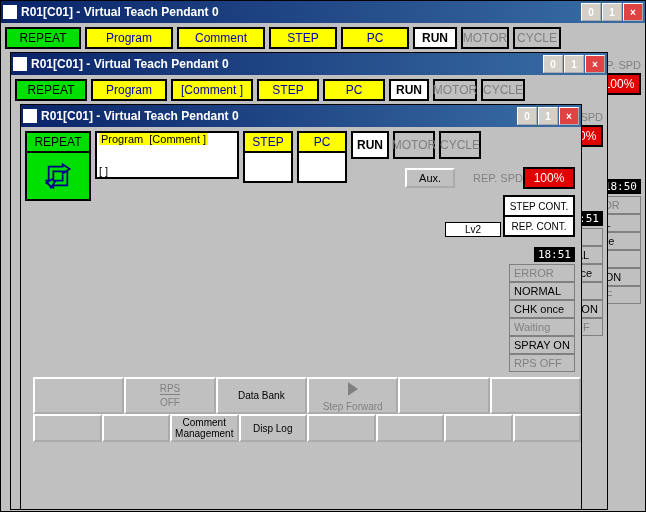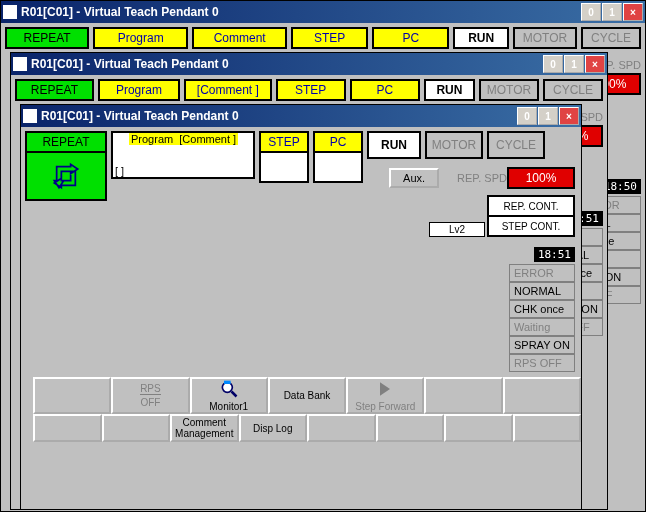--- a/index.html
+++ b/index.html
@@ -4,32 +4,32 @@
 <style>
 body{margin:0;font-family:"MS Sans Serif",sans-serif;font-size:11px;background:#0a246a;width:646px;height:512px;overflow:hidden;position:relative}
 .win{position:absolute;background:#c0c0c0;border:1px solid #000}
 .tbar{height:22px;background:linear-gradient(90deg,#0a246a,#3a6ea5);display:flex;align-items:center;padding:0 2px;color:#fff;font-weight:bold;font-size:12px}
 .tico{width:14px;height:14px;background:#fff;margin-right:4px;display:inline-block}
 .tbtns{margin-left:auto;display:flex;gap:1px}
 .tbtn{width:18px;height:16px;background:#d4d0c8;border:1px outset #fff;display:flex;align-items:center;justify-content:center;font-size:10px;font-family:Marlett,sans-serif}
 .tbtn.cl{background:#e04343;color:#fff;font-weight:bold;font-family:Arial}
 .bdy{position:relative;background:#c0c0c0}
 .hdr{display:flex;gap:4px;padding:4px;align-items:flex-start}
-.box{border:2px solid #000;background:#fff;padding:1px 8px;font-size:12px;min-height:16px;display:flex;align-items:center;justify-content:center}
+.box{border:2px solid #000;background:#fff;padding:1px 0;font-size:12px;min-height:16px;display:flex;align-items:center;justify-content:center}
 .grn{background:#00e000;color:#000}
 .yel{background:#ffff00;color:#00a}
 .gry{background:#c0c0c0;color:#808080}
 .red{background:#e00000;color:#fff}
 .stack{display:flex;flex-direction:column;gap:0}
 .stack .box{border-top:2px solid #000}
 .stack .box+.box{border-top:none}
 .big{width:62px;height:44px;display:flex;align-items:center;justify-content:center}
 .big svg{width:28px;height:28px}
 .pg{width:140px;height:44px;background:#fff;border:2px solid #000;position:relative;font-size:11px}
-.pg .t{position:absolute;top:0;left:16px;background:#ffff00;padding:0 2px}
+.pg .t{position:absolute;top:0;left:2px;background:#ffff00;padding:0 2px}
 .pg .b{position:absolute;bottom:0;left:2px}
 .edit{flex:1;background:#c0c0c0;border:2px inset #fff;margin:2px;position:relative;height:168px}
 .grbar{background:#00e000;height:18px;margin-top:30px;border:1px solid #000}
 .eof{font-size:12px;padding:2px}
 .sb{border:2px outset #fff;background:#c0c0c0;padding:2px 6px;min-width:54px;text-align:center}
 .lv{border:1px solid #000;background:#fff;padding:1px 15px;font-size:10px;width:24px;text-align:center}
 .bot{display:flex;position:absolute;bottom:0;left:12px;right:0;height:130px}
 .bc{flex:1;border:2px outset #fff;background:#c0c0c0;display:flex;flex-direction:column;align-items:center;justify-content:center;font-size:10px;color:#000;text-align:center;gap:2px}
 .bc.dis{color:#808080}
 .ico{width:20px;height:20px}
@@ -160,22 +160,22 @@
 <div style="display:flex;gap:18px;align-items:center">
 <div class="sb" style="min-width:34px">Aux.</div>
 <div style="display:flex;align-items:center">
 <div style="color:#808080;font-size:11px">REP. SPD</div>
 <div class="box red" style="width:48px">100%</div>
 </div>
         </div>
 <div style="display:flex;gap:2px;align-items:flex-end;margin-top:4px">
 <div class="lv">Lv2</div>
 <div class="stack">
+<div class="box" style="width:68px;font-size:10px">STEP CONT.</div>
 <div class="box" style="width:68px;font-size:10px">REP. CONT.</div>
-<div class="box" style="width:68px;font-size:10px">STEP CONT.</div>
 </div>
         </div>
 <div style="height:6px"></div>
 <div class="clock">18:51</div>
 <div class="stat">
 <div class="dis">ERROR</div>
 <div>NORMAL</div>
 <div>CHK once</div>
 <div class="dis">Waiting</div>
 <div>SPRAY ON</div>
@@ -186,28 +186,20 @@
 
 <div class="bot">
 <div class="brow" style="flex-direction:column;width:100%">
 <div style="display:flex;height:65px">
 <div class="bc"></div>
 <div class="bc dis">
 <div style="border-bottom:1px solid #808080">RPS</div>
 <div>OFF</div>
             </div>
 <div class="bc">
-<svg class="ico" viewBox="0 0 24 24">
-                <circle cx="10" cy="10" r="6" fill="#fff" stroke="#006" stroke-width="2"></circle>
-                <line x1="15" y1="15" x2="21" y2="21" stroke="#006" stroke-width="3"></line>
-                <rect x="6" y="2" width="8" height="4" fill="#08f"></rect>
-              </svg>
-<span>Monitor1</span>
-            </div>
-<div class="bc">
               <span>Data Bank</span>
             </div>
 <div class="bc dis">
 <svg class="ico" viewBox="0 0 24 24">
                 <path d="M6 4 L18 12 L6 20 Z" fill="#808080"></path>
               </svg>
 <span>Step Forward</span>
             </div>
 <div class="bc"></div>
 <div class="bc"></div>

